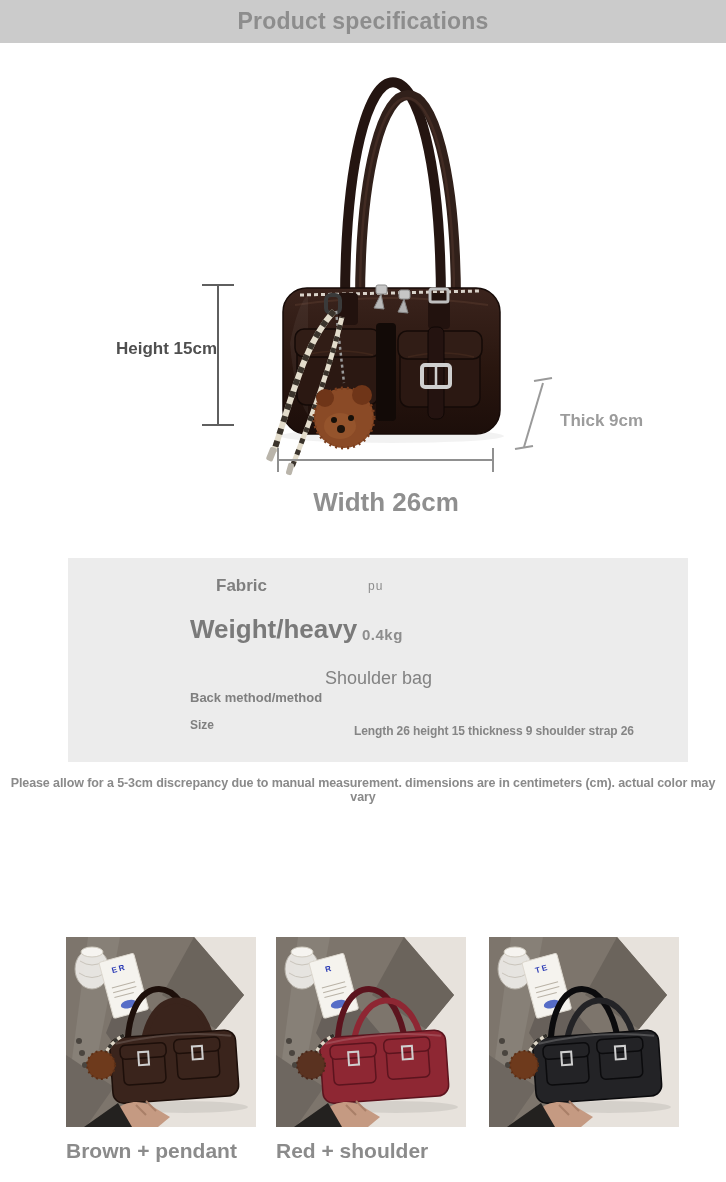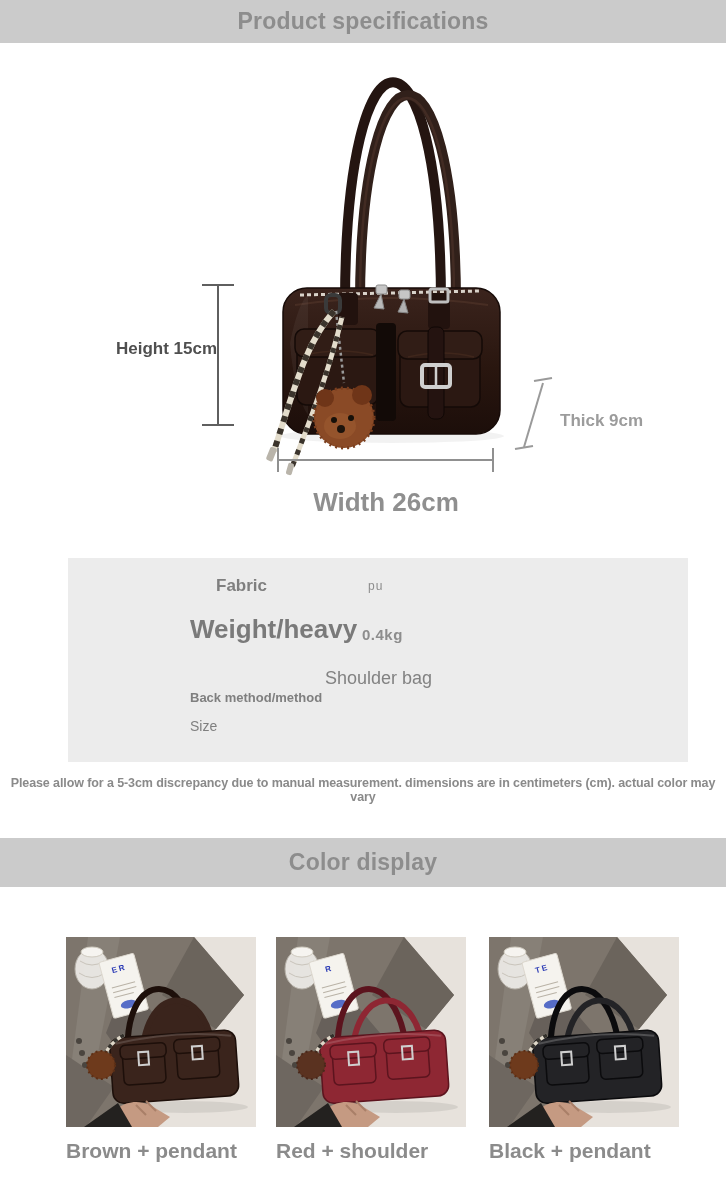--- a/index.html
+++ b/index.html
@@ -22,21 +22,21 @@
 
   
   .specs{position:absolute;top:558px;left:68px;width:620px;height:204px;}
   .spec-label,.spec-value{position:absolute;white-space:nowrap;color:#7f7f7f;}
   #sl0{left:148px;top:18px;font-size:17px;font-weight:700;}
   #sv0{left:300px;top:21px;font-size:12px;font-weight:400;color:#8d8d8d;letter-spacing:1px;}
   #sl1{left:122px;top:56px;font-size:26px;font-weight:700;color:#7a7a7a;}
   #sv1{left:294px;top:68px;font-size:15px;font-weight:600;color:#8d8d8d;letter-spacing:.5px;}
   #sl2{left:122px;top:115px;font-size:13px;font-weight:700;margin-top:17px;}
   #sv2{left:257px;top:110px;font-size:18px;font-weight:500;color:#828282;}
-  #sl3{left:122px;top:160px;font-size:14px;font-weight:400;}
+  #sl3{left:122px;top:160px;font-size:12px;font-weight:700;}
   #sv3{left:286px;top:166px;font-size:12px;font-weight:700;color:#858585;letter-spacing:-.1px;}
 
   .disclaimer{position:absolute;top:776px;left:0;width:726px;margin:0;text-align:center;
               font-size:12.5px;font-weight:700;color:#8a8a8a;letter-spacing:-.1px;}
 
   
   .variant{position:absolute;top:937px;width:190px;margin:0;}
   #v0{left:66px;} #v1{left:276px;} #v2{left:489px;}
   .variant svg{display:block;width:190px;height:190px;}
   .variant figcaption{margin-top:12px;text-align:left;font-size:21px;font-weight:700;
@@ -155,27 +155,25 @@
   </section>
 
   <section class="specs" style="background: rgb(236, 236, 236); text-align: right;">
     <span class="spec-label" id="sl0">Fabric</span>
     <span class="spec-value" id="sv0">pu</span>
     <span class="spec-label" id="sl1">Weight/heavy</span>
     <span class="spec-value" id="sv1">0.4kg</span>
     <span class="spec-label" id="sl2">Back method/method</span>
     <span class="spec-value" id="sv2">Shoulder bag</span>
     <span class="spec-label" id="sl3">Size</span>
+    <span class="spec-value" id="sv3">Length 26 height 15 thickness 9 shoulder strap 26</span>
   </section>
 
   <p class="disclaimer">Please allow for a 5-3cm discrepancy due to manual measurement. dimensions are in centimeters (cm). actual color may vary</p>
 
-  <header class="bar" id="bar-color" style="background: rgb(203, 203, 203);">
-    <h2 class="bar-title" style="color: rgb(141, 141, 141);">Color display</h2>
-  </header>
 
   <figure class="variant" id="v0" style="--bag: #3a241c; --bag-dark: #1d0f0a;">
     <svg viewBox="0 0 190 190">
       <rect width="190" height="190" fill="#e7e2dc"></rect>
       <g>
         <path d="M0,0 H128 L178,58 L150,92 L60,190 H0 Z" fill="#7d756c"></path>
         <path d="M128,0 L178,58 L150,92 L96,58 Z" fill="#6b645c"></path>
         <path d="M60,44 L104,96 L70,140 L40,96 Z" fill="#67605a"></path>
         <path d="M22,0 L54,0 L26,148 L0,168 Z" fill="#878077"></path>
         <path d="M0,118 L48,150 L20,190 L0,190 Z" fill="#6e6760"></path>
@@ -328,16 +326,15 @@
         <path d="M58,98 q-16,8 -22,26" fill="none" stroke="#33302b" stroke-width="3.5" stroke-dasharray="4 4"></path>
         <circle cx="35" cy="128" r="14" fill="#6e3a1c"></circle>
         <circle cx="35" cy="128" r="14" fill="none" stroke="#5d2f15" stroke-width="2" stroke-dasharray="2 3"></circle>
       </g>
       <g>
         <path d="M40,190 C46,168 66,160 84,168 L104,180 L92,190 Z" fill="#c59a82"></path>
         <path d="M70,168 l10,10 M80,164 l10,10" stroke="#a97f68" stroke-width="2" fill="none"></path>
         <path d="M18,190 L52,166 L66,190 Z" fill="#23211f"></path>
       </g>
     </svg>
-    <figcaption>Black + pendant</figcaption>
   </figure>
 
 </div>
 
 </body></html>

